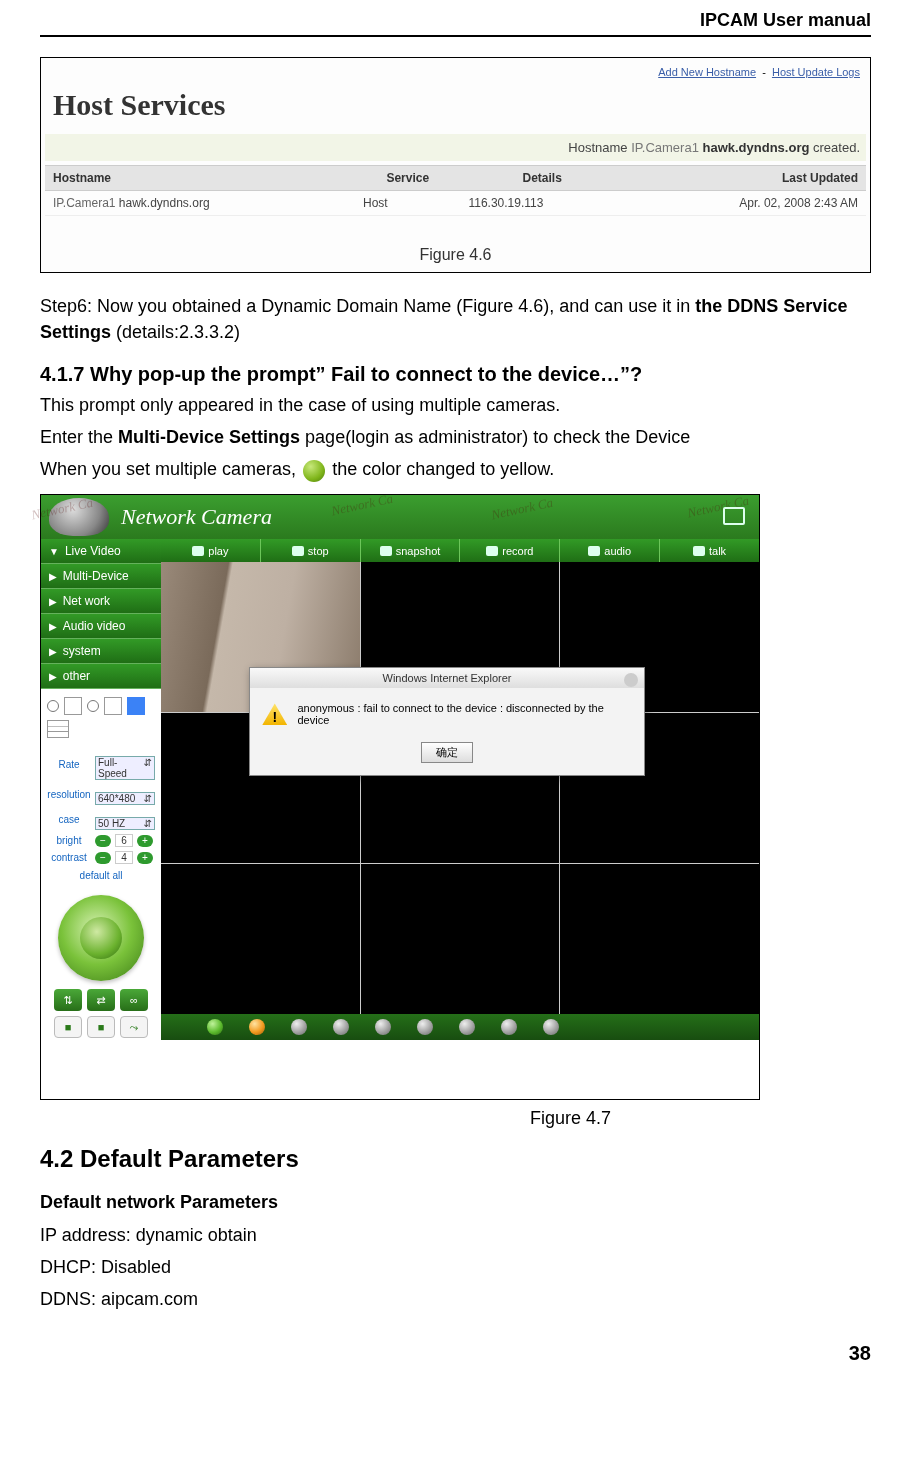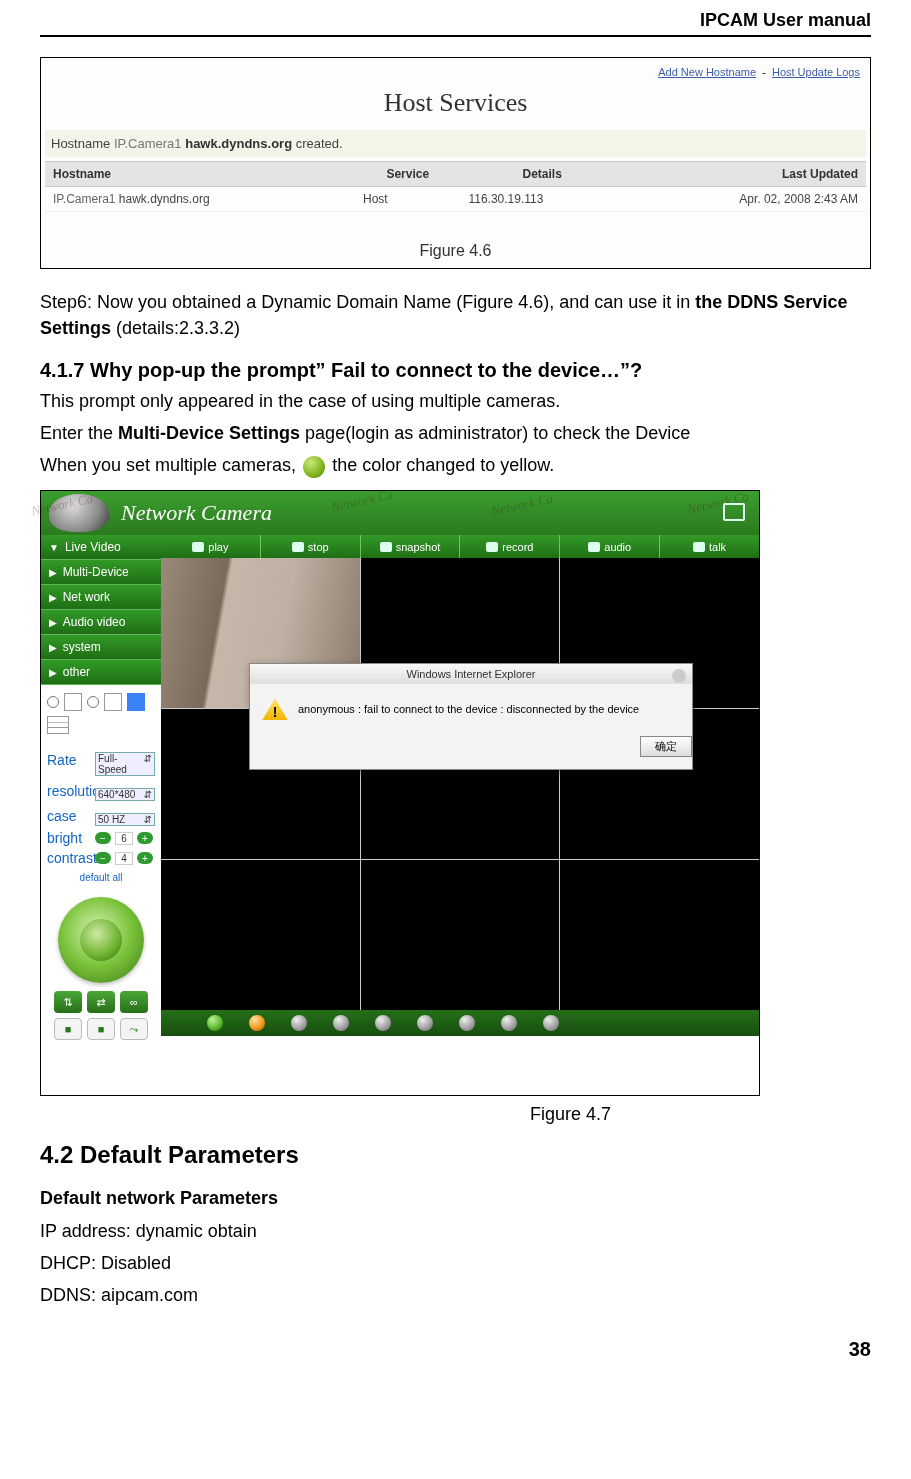--- a/index.html
+++ b/index.html
@@ -21,38 +21,37 @@
     margin-bottom: 20px;
   }
   .figure-box {
     border: 1.5px solid #000;
     margin: 6px 0 20px 0;
     padding: 4px;
     background: #fdfdfd;
   }
   .host-services-title {
     font-family: Georgia, 'Times New Roman', serif;
-    font-size: 26px;
-    font-weight: normal;
+    font-size: 30px;
+    font-weight: bold;
     color: #333;
     padding: 6px 8px 10px 8px;
-    text-align: center;
   }
   .top-links {
     text-align: right;
     font-size: 11px;
     padding: 4px 6px;
   }
   .top-links span { color: #3a5ea8; text-decoration: underline; }
   .status-bar {
     background: #f2f5e7;
     padding: 6px;
     font-size: 13px;
     color: #444;
-    text-align: left;
+    text-align: right;
     margin: 2px 0 4px 0;
   }
   .host-table {
     width: 100%;
     border-collapse: collapse;
     font-size: 12px;
   }
   .host-table th {
     background: #e4e4e4;
     padding: 5px 8px;
@@ -162,21 +161,21 @@
   }
   .layout-row .cell.sel { background: #3b82f6; border-color: #3b82f6; }
   .layout-row .radio {
     width: 12px; height: 12px; border: 1px solid #777; border-radius: 50%; display:inline-block;
   }
   .ctrl-row {
     display: flex; align-items: center;
     font-size: 11px; color: #333;
     padding: 2px 6px; gap: 4px;
   }
-  .ctrl-row label { width: 44px; text-align: left; color: #1565c0; font-size: 14px; }
+  .ctrl-row label { width: 44px; text-align: center; color: #1565c0; font-size: 10px; }
   .ctrl-row .sel {
     border: 1px solid #7aa; background: #eef; font-size: 10px;
     padding: 0 2px; flex: 1; display:flex; justify-content:space-between;margin-top:8px;
   }
   .ctrl-row .minus, .ctrl-row .plus {
     width: 16px; height: 12px; border-radius: 7px; display:inline-flex;
     align-items:center; justify-content:center; color:#fff; font-size:10px;
   }
   .ctrl-row .minus { background:#2e9a2e; }
   .ctrl-row .plus { background:#2e9a2e; }
@@ -229,21 +228,21 @@
     grid-template-rows:repeat(3,150px);
     gap:1px; background:#ccc;
     position:relative;
   }
   .video-grid .vcell { background:#000; }
   .video-grid .vcell.photo {
     background: linear-gradient(100deg,#9a8a7a 0%, #7a6a5a 30%, #c5b8aa 32%, #beb0a3 60%, #8a7a6a 100%);
   }
   .dialog {
     position:absolute; left:88px; top:105px;
-    width:444px;
+    width:396px;
     background:#f3f3f3;
     border:1px solid #888;
     box-shadow: 2px 3px 8px rgba(0,0,0,0.4);
     font-size:11px;
   }
   .dialog .titlebar{
     background: linear-gradient(#f9f9f9,#dedede);
     padding:4px 6px;
     display:flex; justify-content:center; align-items:center;
     position:relative; color:#333;
@@ -257,21 +256,21 @@
     padding:14px 12px 10px 12px;
     display:flex; align-items:center; gap:10px;
   }
   .dialog .warn{
     width:26px; height:22px;
     background: linear-gradient(#ffe46b,#f2b400);
     clip-path: polygon(50% 0, 100% 100%, 0 100%);
     display:flex; align-items:flex-end; justify-content:center;
     color:#000; font-weight:bold; font-size:14px;
   }
-  .dialog .btnrow{ text-align:right; padding:6px 0 12px 0;}
+  .dialog .btnrow{ text-align:center; padding:6px 0 12px 0;}
   .dialog .btn{
     display:inline-block; padding:2px 14px;
     background:linear-gradient(#fff,#ddd);
     border:1px solid #888; font-size:11px;
   }
   .status-strip{
     background: linear-gradient(#256f18,#184d10);
     height:26px;
     display:flex; align-items:center; gap:26px;
     padding-left:46px;

